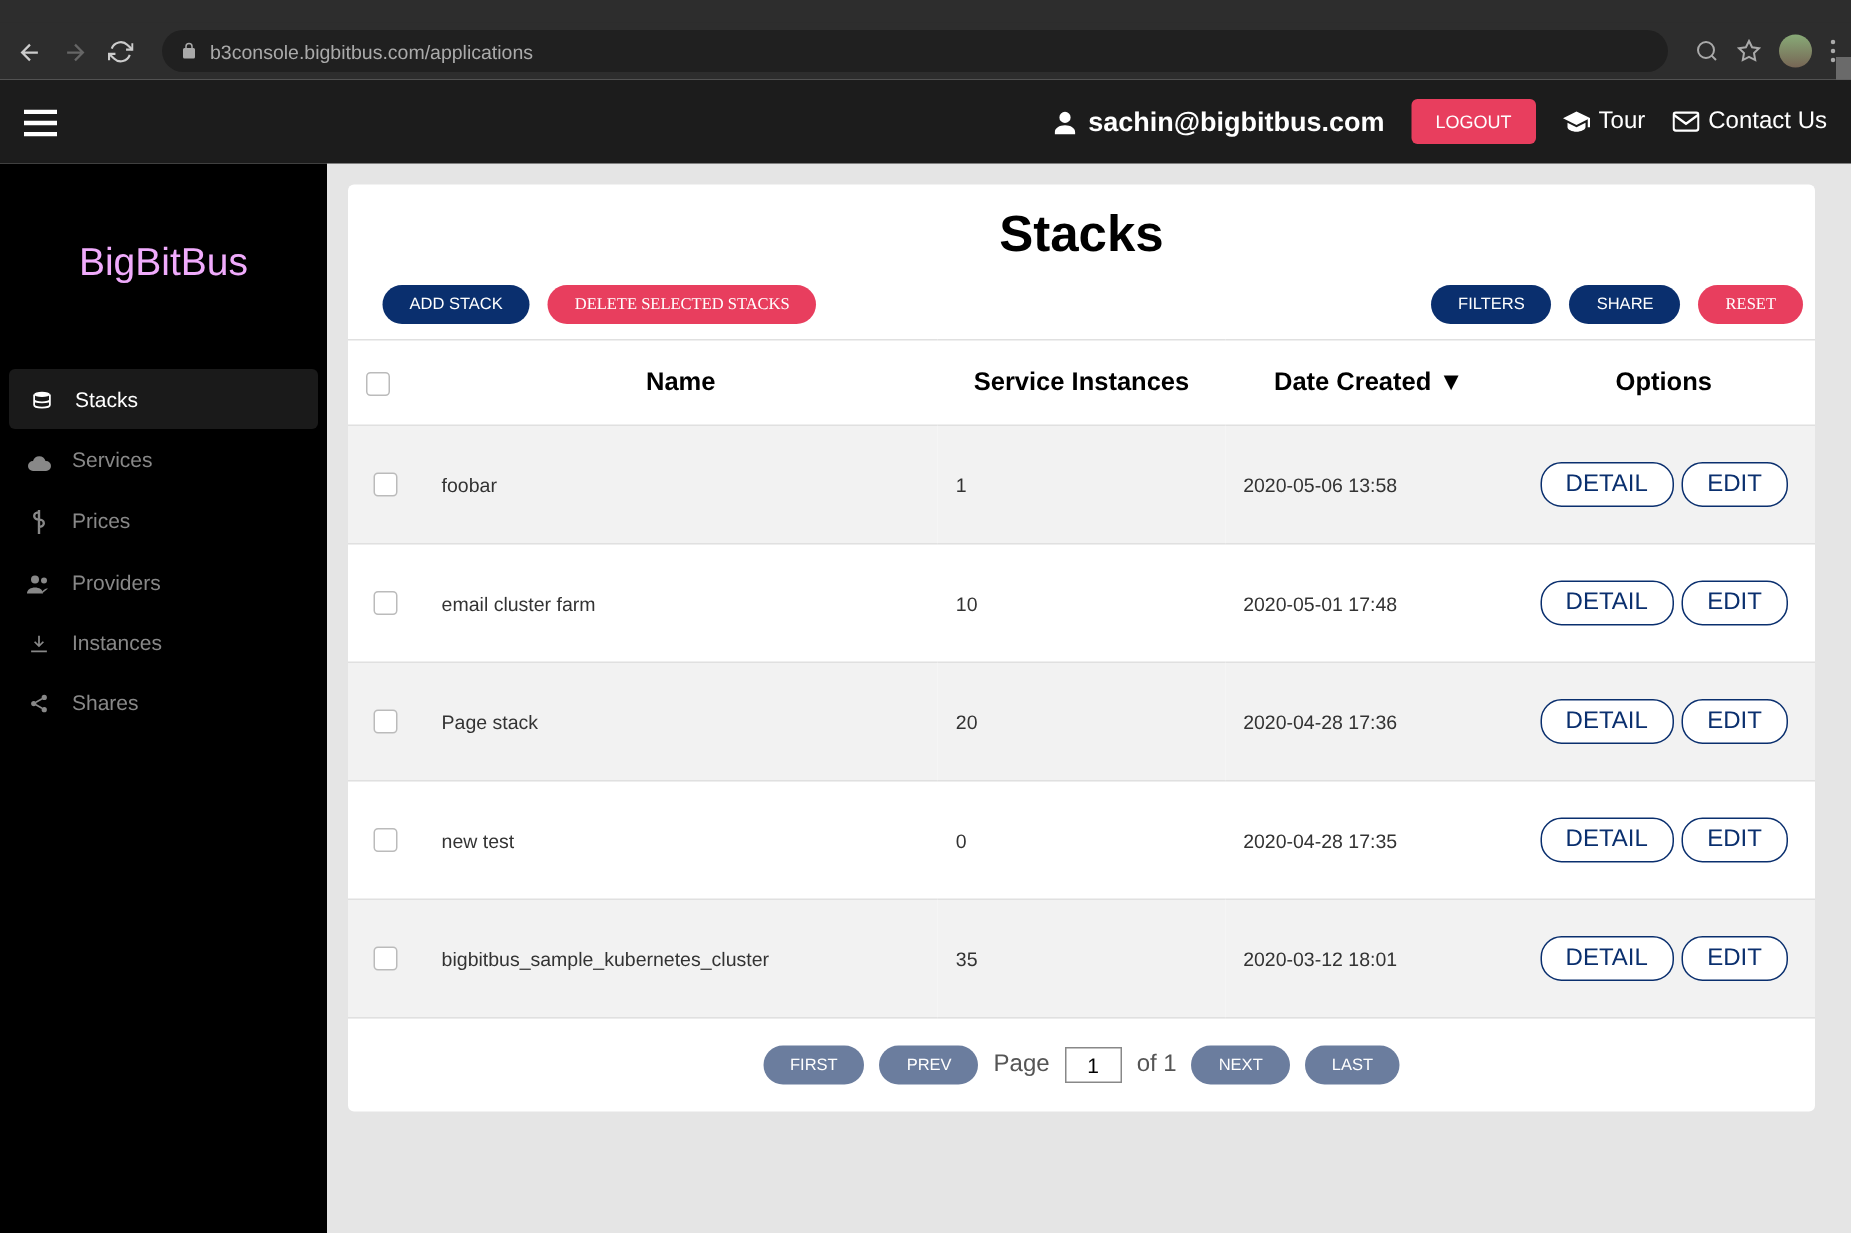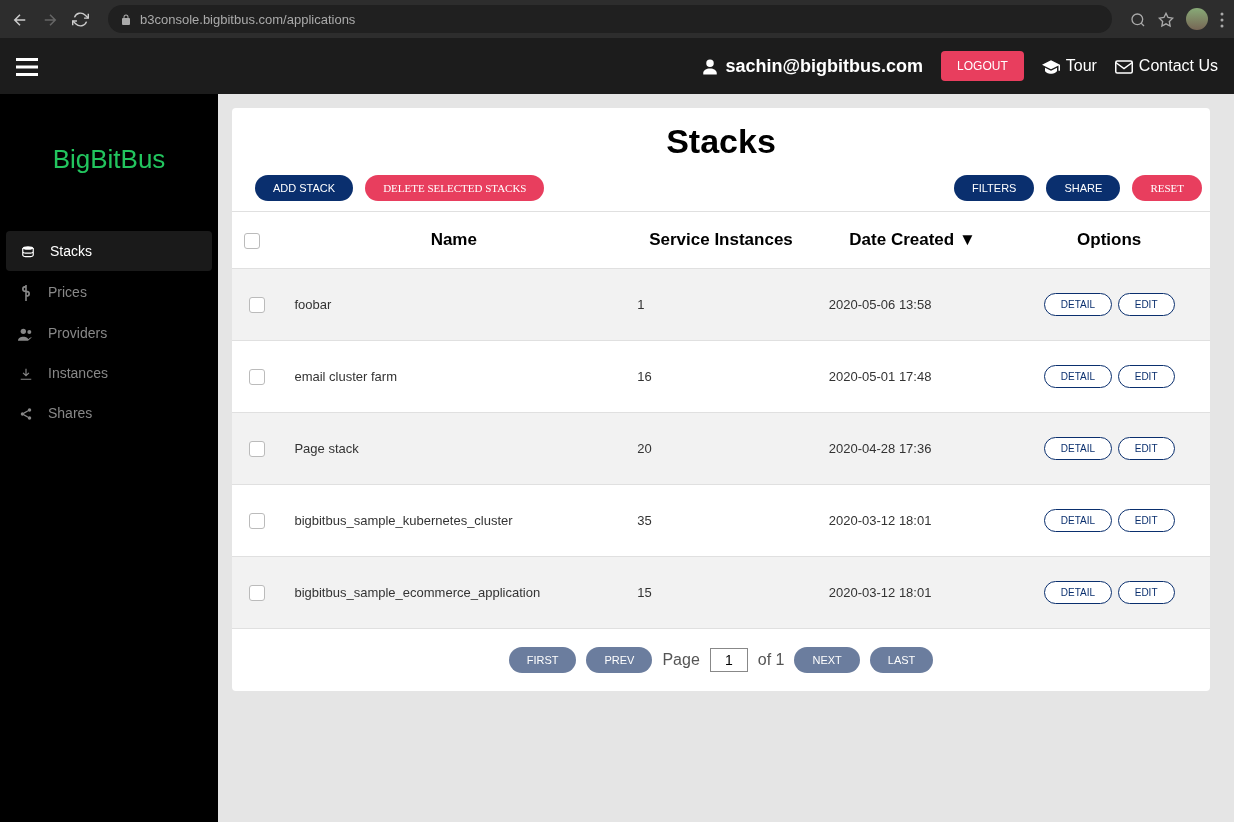--- a/index.html
+++ b/index.html
@@ -1,19 +1,19 @@
 <!DOCTYPE html>
 <html><head>
   <meta charset="utf-8">
   <style>
     * { margin: 0; padding: 0; box-sizing: border-box; }
     body { font-family: Arial, sans-serif; background: #2d2d2d; width: 1234px; height: 822px; overflow: hidden; }
     
     
-    .browser-bar { height: 38px; background: #2d2d2d; display: flex; align-items: center; padding: 0 10px; gap: 8px; }
+    .browser-bar { height: 38px; background: #2d2d2d; display: flex; align-items: center; padding: 0 10px; gap: 8px; margin-top: 15px; }
     .nav-buttons { display: flex; gap: 10px; align-items: center; }
     .nav-icon { color: #aaa; font-size: 18px; cursor: pointer; width: 20px; text-align: center; }
     .nav-icon.disabled { color: #555; }
     .addr-bar { flex: 1; background: #202020; border-radius: 15px; height: 28px; display: flex; align-items: center; padding: 0 12px; margin: 0 10px; }
     .lock-icon { color: #aaa; font-size: 11px; margin-right: 8px; }
     .url { color: #aaa; font-size: 13px; }
     .browser-right { display: flex; gap: 12px; align-items: center; }
     .browser-icon { color: #aaa; font-size: 16px; }
     .avatar-img { width: 22px; height: 22px; border-radius: 50%; background: linear-gradient(#8a7, #765); }
     .dots-icon { color: #aaa; font-size: 16px; }
@@ -25,21 +25,21 @@
     .top-header { height: 56px; background: #1c1c1c; display: flex; align-items: center; padding: 0 16px; gap: 18px; }
     .hamburger { color: #fff; font-size: 22px; cursor: pointer; }
     .header-spacer { flex: 1; }
     .user-info { color: #fff; font-size: 18px; font-weight: bold; display: flex; align-items: center; gap: 6px; }
     .user-icon { font-size: 18px; }
     .logout-btn { background: #e83e5e; color: #fff; border: none; padding: 8px 16px; border-radius: 4px; font-size: 12px; cursor: pointer; }
     .header-link { color: #fff; font-size: 16px; display: flex; align-items: center; gap: 6px; cursor: pointer; }
     
     
     .sidebar { position: absolute; left: 0; top: 56px; width: 218px; height: calc(100% - 56px); background: #000; }
-    .brand { color: #22c55e; font-size: 26px; text-align: center; padding: 50px 0 56px 0; }
+    .brand { color: #f0abfc; font-size: 26px; text-align: center; padding: 50px 0 56px 0; }
     .nav-list { list-style: none; }
     .nav-item { display: flex; align-items: center; gap: 14px; padding: 12px 18px; color: #888; font-size: 14px; cursor: pointer; }
     .nav-item.active { background: #1a1a1a; color: #fff; border-radius: 4px; margin: 0 6px; padding: 12px 14px; }
     .nav-item-icon { width: 16px; text-align: center; font-size: 14px; }
     
     
     .main { position: absolute; left: 218px; top: 56px; right: 10px; bottom: 0; overflow-y: auto; padding: 14px; }
     .content-panel { background: #fff; border-radius: 4px; padding: 0; }
     .page-title { font-size: 34px; font-weight: 900; text-align: center; padding: 14px 0 14px 0; }
     
@@ -57,21 +57,21 @@
     .table td { padding: 24px 12px; font-size: 13px; color: #333; border-bottom: 1px solid #e0e0e0; }
     .table tbody tr:nth-child(odd) { background: #f2f2f2; }
     .table tbody tr:nth-child(even) { background: #fff; }
     .checkbox-cell { width: 50px; text-align: center; }
     .row-checkbox { width: 16px; height: 16px; border: 1px solid #bbb; border-radius: 3px; display: inline-block; background: #fff; cursor: pointer; vertical-align: middle; }
     .col-name { width: 340px; }
     .col-instances { width: 190px; }
     .col-date { width: 190px; }
     .col-options { width: 200px; text-align: center; }
     .options-cell { text-align: center; }
-    .opt-btn { background: #fff; border: 1.5px solid #0a2f6e; color: #0a2f6e; padding: 5px 16px; border-radius: 14px; font-size: 10px; cursor: pointer; margin: 0 1px; }
+    .opt-btn { background: #fff; border: 1.5px solid #0a2f6e; color: #0a2f6e; padding: 5px 16px; border-radius: 14px; font-size: 16px; cursor: pointer; margin: 0 1px; }
     
     
     .pagination { display: flex; justify-content: center; align-items: center; gap: 10px; padding: 18px 0; }
     .page-btn { background: #6b7d9e; color: #fff; border: none; padding: 7px 18px; border-radius: 20px; font-size: 11px; cursor: pointer; }
     .page-label { font-size: 16px; color: #555; }
     .page-input { width: 38px; height: 24px; text-align: center; border: 1px solid #888; font-size: 14px; }
     
     
     .scrollbar-track { position: absolute; right: 0; top: 38px; width: 10px; height: calc(100% - 38px); background: #333; }
     .scrollbar-thumb { position: absolute; right: 0; top: 38px; width: 10px; height: 530px; background: #6a6a6a; border-radius: 0; }
@@ -177,20 +177,28 @@
     <div class="brand">BigBitBus</div>
     <ul class="nav-list">
       <li class="nav-item active">
         <span class="nav-item-icon">
           <svg width="14" height="14" viewBox="0 0 24 24" fill="#fff">
               <ellipse cx="12" cy="5" rx="9" ry="3"></ellipse>
               <path d="M3 5v6c0 1.66 4 3 9 3s9-1.34 9-3V5M3 11v6c0 1.66 4 3 9 3s9-1.34 9-3v-6" fill="none" stroke="#fff" stroke-width="2"></path>
             </svg>
         </span>
         <span>Stacks</span>
+      </li>
+      <li class="nav-item">
+        <span class="nav-item-icon">
+          <svg width="16" height="12" viewBox="0 0 24 18" fill="#888">
+              <path d="M19 8h-.5A6.5 6.5 0 006 8a5 5 0 000 10h13a5 5 0 000-10z"></path>
+            </svg>
+        </span>
+        <span>Services</span>
       </li>
       <li class="nav-item">
         <span class="nav-item-icon">
           <svg width="10" height="16" viewBox="0 0 12 20" fill="#888">
               <path d="M6 0v2c-2 0-4 1-4 3s2 3 4 3 4 1 4 3-2 3-4 3v2M6 0v20" stroke="#888" stroke-width="2" fill="none"></path>
             </svg>
         </span>
         <span>Prices</span>
       </li>
       <li class="nav-item">
@@ -253,51 +261,51 @@
     <td>1</td>
     <td>2020-05-06 13:58</td>
     <td class="options-cell">
       <button class="opt-btn">DETAIL</button>
       <button class="opt-btn">EDIT</button>
     </td>
             </tr>
             <tr>
     <td class="checkbox-cell"><span class="row-checkbox"></span></td>
     <td>email cluster farm</td>
-    <td>16</td>
+    <td>10</td>
     <td>2020-05-01 17:48</td>
     <td class="options-cell">
       <button class="opt-btn">DETAIL</button>
       <button class="opt-btn">EDIT</button>
     </td>
             </tr>
             <tr>
     <td class="checkbox-cell"><span class="row-checkbox"></span></td>
     <td>Page stack</td>
     <td>20</td>
     <td>2020-04-28 17:36</td>
     <td class="options-cell">
       <button class="opt-btn">DETAIL</button>
       <button class="opt-btn">EDIT</button>
     </td>
             </tr>
             <tr>
     <td class="checkbox-cell"><span class="row-checkbox"></span></td>
+    <td>new test</td>
+    <td>0</td>
+    <td>2020-04-28 17:35</td>
+    <td class="options-cell">
+      <button class="opt-btn">DETAIL</button>
+      <button class="opt-btn">EDIT</button>
+    </td>
+            </tr>
+            <tr>
+    <td class="checkbox-cell"><span class="row-checkbox"></span></td>
     <td>bigbitbus_sample_kubernetes_cluster</td>
     <td>35</td>
-    <td>2020-03-12 18:01</td>
-    <td class="options-cell">
-      <button class="opt-btn">DETAIL</button>
-      <button class="opt-btn">EDIT</button>
-    </td>
-            </tr>
-            <tr>
-    <td class="checkbox-cell"><span class="row-checkbox"></span></td>
-    <td>bigbitbus_sample_ecommerce_application</td>
-    <td>15</td>
     <td>2020-03-12 18:01</td>
     <td class="options-cell">
       <button class="opt-btn">DETAIL</button>
       <button class="opt-btn">EDIT</button>
     </td>
             </tr>
           </tbody>
       </table>
       <div class="pagination">
         <button class="page-btn">FIRST</button>

